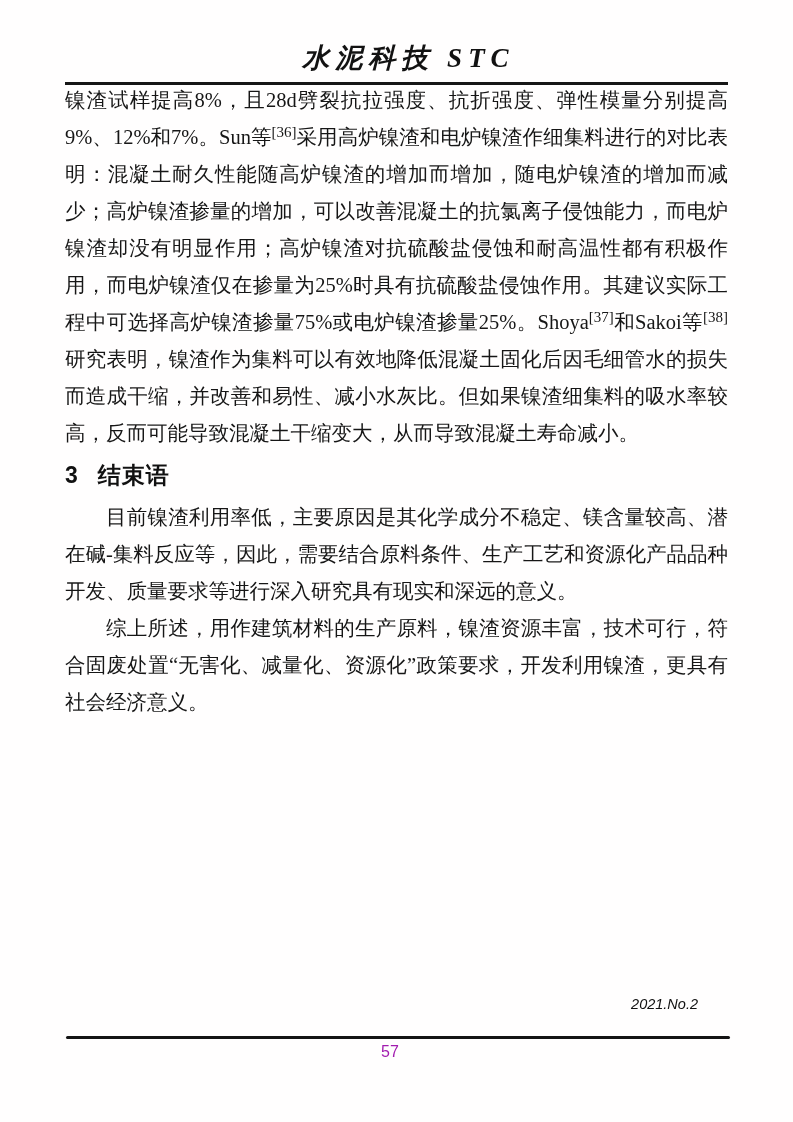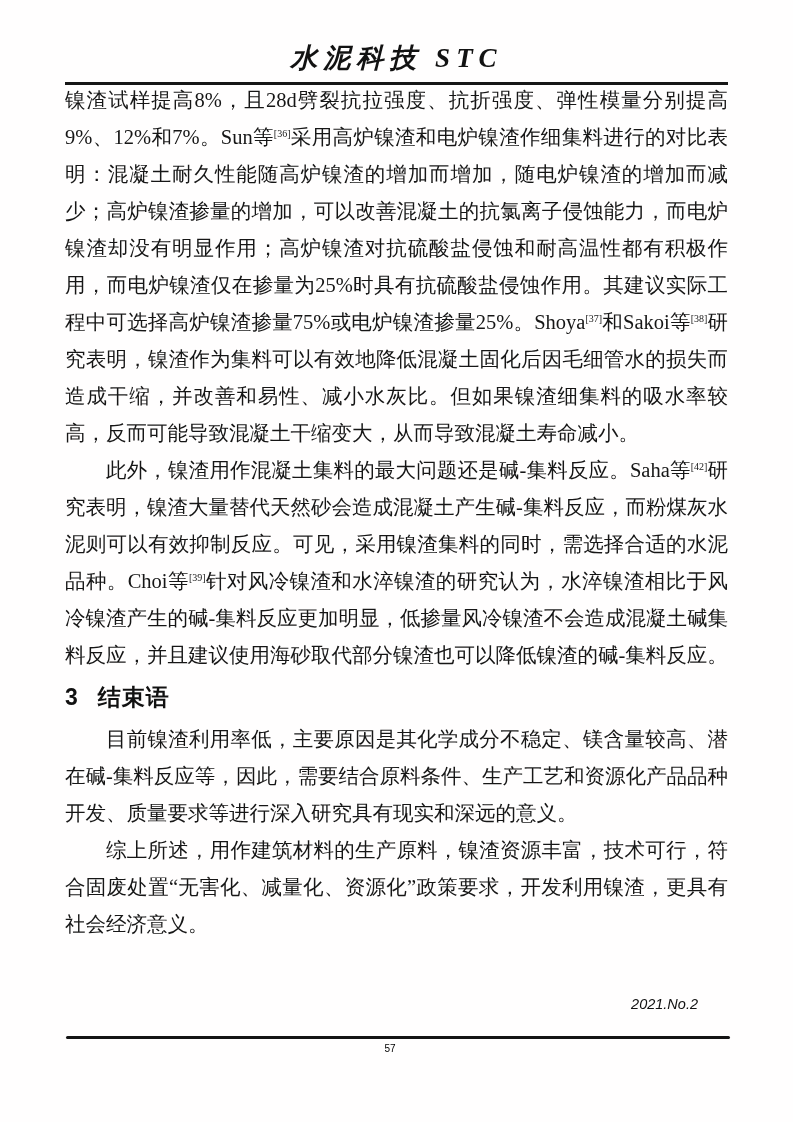--- a/index.html
+++ b/index.html
@@ -12,21 +12,21 @@
     width: 793px;
     height: 1122px;
     background: #fffefe;
     color: #1a1a1a;
     font-family: "Liberation Serif", serif;
     overflow: hidden;
   }
   .header {
     position: absolute;
     top: 40px;
-    left: 65px;
+    left: 77px;
     width: 663px;
     text-align: center;
   }
   .journal-title {
     font-family: "Liberation Serif", serif;
     font-style: italic;
     font-weight: 700;
     font-size: 27px;
     letter-spacing: 6px;
     color: #121212;
@@ -50,21 +50,21 @@
     text-align: justify;
     color: #161616;
   }
   .para {
     margin: 0;
   }
   .para.indent {
     text-indent: 2em;
   }
   sup.ref {
-    font-size: 10px;
+    font-size: 15px;
     line-height: 0;
     vertical-align: 7px;
     letter-spacing: 0;
     margin-top: 32px;
   }
   .section-heading {
     font-family: "Liberation Sans", sans-serif;
     font-weight: 700;
     font-size: 23px;
     letter-spacing: 1px;
@@ -84,22 +84,22 @@
     background: #141414;
     border-radius: 2px;
   }
   .footer-page {
     position: absolute;
     top: 1043px;
     left: 65px;
     width: 650px;
     text-align: center;
     font-family: "Liberation Sans", sans-serif;
-    font-size: 10px;
-    color: #000000;
+    font-size: 16px;
+    color: #a21caf;
   }
   .footer-issue {
     position: absolute;
     top: 996px;
     right: 95px;
     font-family: "Liberation Sans", sans-serif;
     font-size: 14.5px;
     color: #111;
     font-style: italic;
   }
@@ -110,21 +110,20 @@
 <div class="page">
 
   <div class="header">
     <span class="journal-title">水泥科技 STC</span>
   </div>
 
   <div class="header-rule"></div>
 
   <div class="article-body" id="article-body">
       <p class="para">镍渣试样提高8%，且28d劈裂抗拉强度、抗折强度、弹性模量分别提高9%、12%和7%。Sun等<sup class="ref">[36]</sup>采用高炉镍渣和电炉镍渣作细集料进行的对比表明：混凝土耐久性能随高炉镍渣的增加而增加，随电炉镍渣的增加而减少；高炉镍渣掺量的增加，可以改善混凝土的抗氯离子侵蚀能力，而电炉镍渣却没有明显作用；高炉镍渣对抗硫酸盐侵蚀和耐高温性都有积极作用，而电炉镍渣仅在掺量为25%时具有抗硫酸盐侵蚀作用。其建议实际工程中可选择高炉镍渣掺量75%或电炉镍渣掺量25%。Shoya<sup class="ref">[37]</sup>和Sakoi等<sup class="ref">[38]</sup>研究表明，镍渣作为集料可以有效地降低混凝土固化后因毛细管水的损失而造成干缩，并改善和易性、减小水灰比。但如果镍渣细集料的吸水率较高，反而可能导致混凝土干缩变大，从而导致混凝土寿命减小。</p>
-      <p class="para indent">此外，镍渣用作混凝土集料的最大问题还是碱-集料反应。Saha等<sup class="ref">[42]</sup>研究表明，镍渣大量替代天然砂会造成混凝土产生碱-集料反应，而粉煤灰水泥则可以有效抑制反应。可见，采用镍渣集料的同时，需选择合适的水泥品种。Choi等<sup class="ref">[39]</sup>针对风冷镍渣和水淬镍渣的研究认为，水淬镍渣相比于风冷镍渣产生的碱-集料反应更加明显，低掺量风冷镍渣不会造成混凝土碱集料反应，并且建议使用海砂取代部分镍渣也可以降低镍渣的碱-集料反应。</p>
       <div class="section-heading"><span class="h-num">3</span><span class="h-title">结束语</span></div>
       <p class="para indent">目前镍渣利用率低，主要原因是其化学成分不稳定、镁含量较高、潜在碱-集料反应等，因此，需要结合原料条件、生产工艺和资源化产品品种开发、质量要求等进行深入研究具有现实和深远的意义。</p>
       <p class="para indent">综上所述，用作建筑材料的生产原料，镍渣资源丰富，技术可行，符合固废处置“无害化、减量化、资源化”政策要求，开发利用镍渣，更具有社会经济意义。</p>
     </div>
 
   <div class="footer-rule"></div>
 
   <div class="footer-page">57</div>
 
   <div class="footer-issue">2021.No.2</div>

